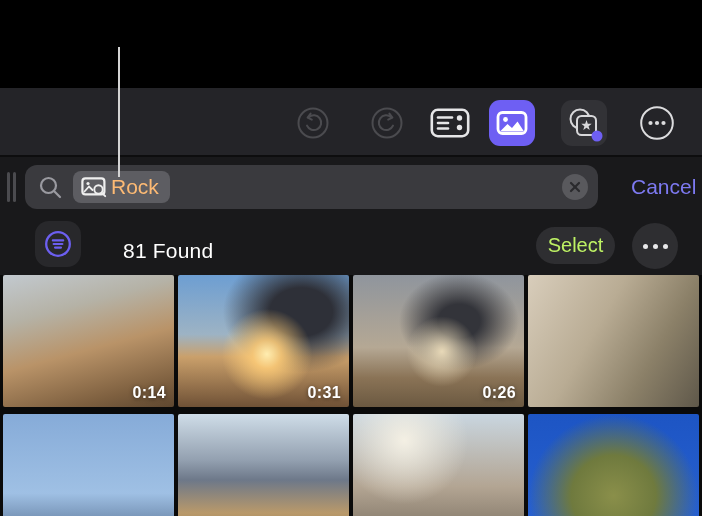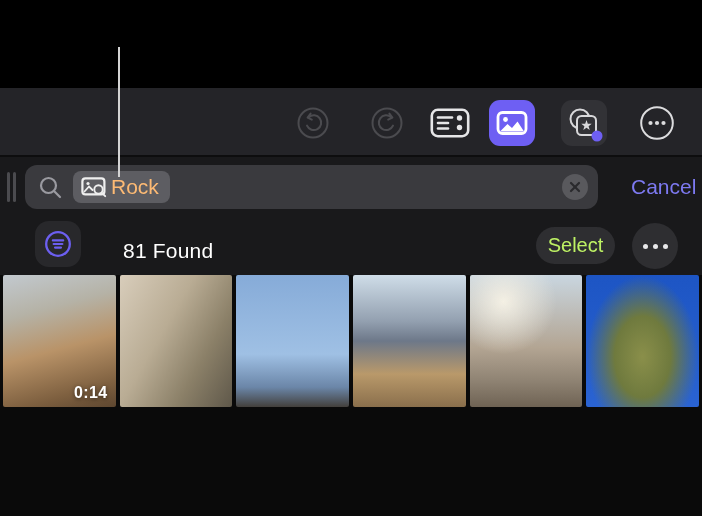--- a/index.html
+++ b/index.html
@@ -36,21 +36,21 @@
               border:none;display:flex;align-items:center;justify-content:center;padding:0;cursor:pointer;}
   .found-label{position:absolute;left:102px;top:82px;color:#ffffff;font-size:21px;font-weight:500;letter-spacing:.2px;margin-left:21px;}
   .select-btn{position:absolute;left:536px;top:70px;width:79px;height:37px;border-radius:19px;background:#2e2e31;
               border:none;color:#bef264;font-size:20px;font-family:"Liberation Sans",sans-serif;cursor:pointer;}
   .more2-btn{position:absolute;left:632px;top:66px;width:46px;height:46px;border-radius:50%;background:#2e2e31;
              border:none;display:flex;align-items:center;justify-content:center;gap:5px;padding:0;cursor:pointer;}
   .more2-btn i{width:5px;height:5px;border-radius:50%;background:#e8e8ea;}
 
   
   .grid{position:absolute;left:0;top:275px;width:702px;height:241px;background:#0a0a0a;overflow:hidden;
-        display:grid;grid-template-columns:repeat(6,1fr);grid-auto-rows:132px;gap:7px 4px;padding:0 3px;box-sizing:border-box;}
+        display:grid;grid-template-columns:repeat(4,1fr);grid-auto-rows:132px;gap:7px 4px;padding:0 3px;box-sizing:border-box;}
   .thumb{position:relative;border-radius:2px;overflow:hidden;cursor:pointer;background:#333;}
   .duration{position:absolute;right:8px;bottom:5px;color:#fff;font-size:16px;font-weight:600;letter-spacing:.4px;
             text-shadow:0 1px 4px rgba(0,0,0,.55);}
   svg{display:block;}
 </style>
 </head>
 <body>
 
 <div class="page">
 
@@ -183,20 +183,26 @@
         <i></i>
         <i></i>
     </button>
   </div>
 
   <div class="grid">
 
     <div class="thumb" style="background: linear-gradient(165deg,#c2c9cf 0%,#b5b2a6 28%,#b99368 55%,#7d5f3f 85%,#5e4730 100%)">
       <span class="duration">0:14</span>
     </div>
+    <div class="thumb" style="background: radial-gradient(circle at 52% 60%,#ffedb0 0%,rgba(255,205,120,.85) 12%,rgba(255,205,120,0) 38%), radial-gradient(ellipse at 72% 28%,#2e3038 0%,#2e3038 18%,rgba(46,48,56,0) 45%), linear-gradient(180deg,#6d9ed2 0%,#9db3c4 45%,#caa06b 62%,#6f5136 100%)">
+      <span class="duration">0:31</span>
+    </div>
+    <div class="thumb" style="background: radial-gradient(circle at 52% 58%,#e8d9b8 0%,rgba(232,217,184,0) 30%), radial-gradient(ellipse at 62% 35%,#33343a 0%,#33343a 14%,rgba(51,52,58,0) 40%), linear-gradient(180deg,#8f959d 0%,#b5a894 55%,#8a7356 78%,#6b5941 100%)">
+      <span class="duration">0:26</span>
+    </div>
 
     <div class="thumb" style="background: linear-gradient(120deg,#d8cdbb 0%,#b9ac94 40%,#8b8068 70%,#5f584a 100%)">
       <span class="duration"></span>
     </div>
     <div class="thumb" style="background: linear-gradient(180deg,#86abd8 0%,#9fc0e4 60%,#6b86a8 85%,#43403c 100%)">
       <span class="duration"></span>
     </div>
     <div class="thumb" style="background: linear-gradient(180deg,#cfdde8 0%,#93a0b0 35%,#6d7889 50%,#b9996a 75%,#8a6f4c 100%)">
       <span class="duration"></span>
     </div>

